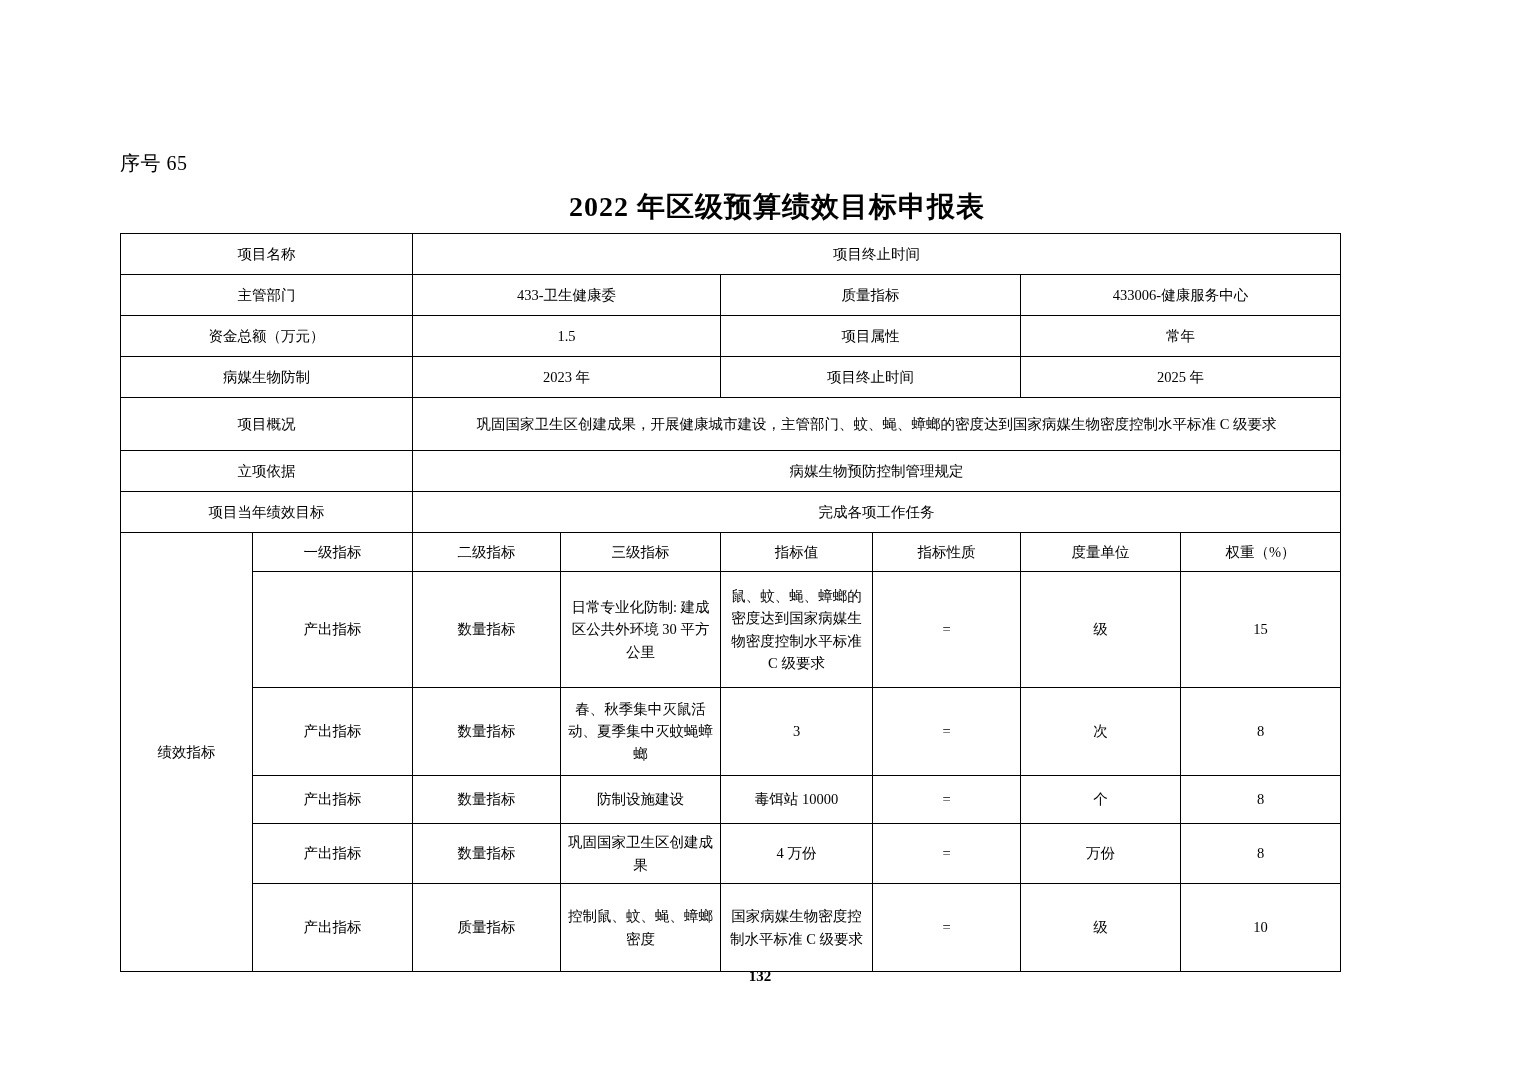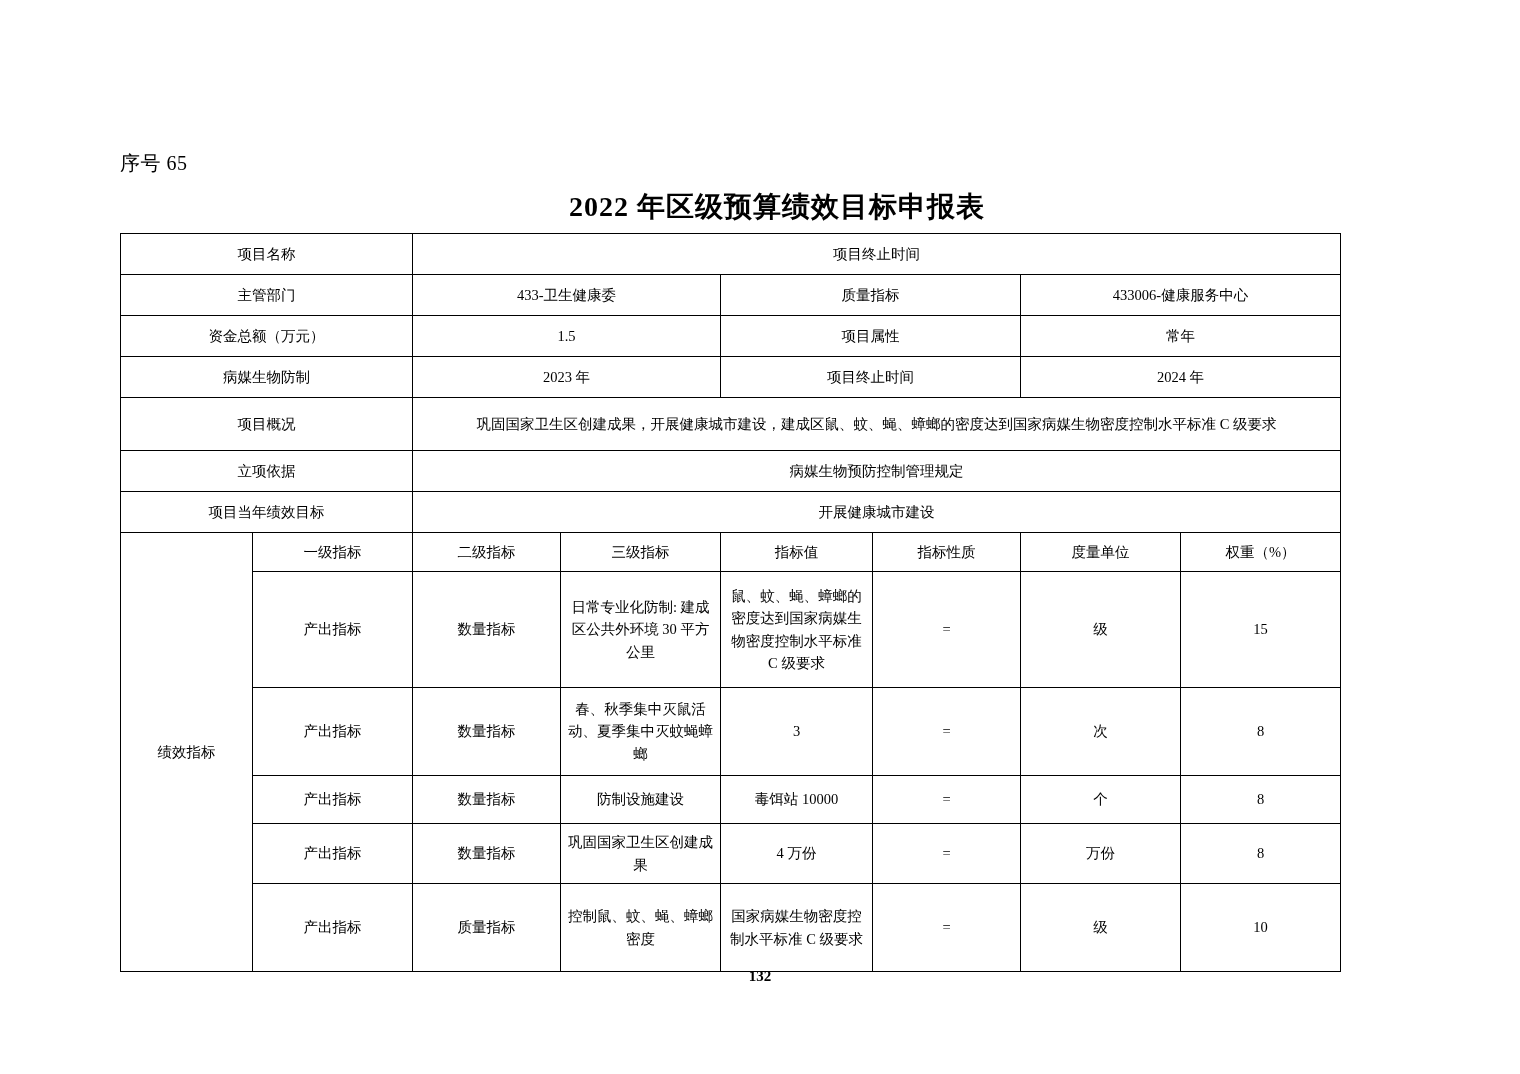--- a/index.html
+++ b/index.html
@@ -113,33 +113,33 @@
       <tr class="h-row">
         <td colspan="2">资金总额（万元）</td>
         <td colspan="2">1.5</td>
         <td colspan="2">项目属性</td>
         <td colspan="2">常年</td>
       </tr>
       <tr class="h-row">
         <td colspan="2">病媒生物防制</td>
         <td colspan="2">2023 年</td>
         <td colspan="2">项目终止时间</td>
-        <td colspan="2">2024 年</td>
+        <td colspan="2">2025 年</td>
       </tr>
       <tr class="tall">
         <td colspan="2">项目概况</td>
-        <td colspan="6" class="cell-just">巩固国家卫生区创建成果，开展健康城市建设，建成区鼠、蚊、蝇、蟑螂的密度达到国家病媒生物密度控制水平标准 C 级要求</td>
+        <td colspan="6" class="cell-just">巩固国家卫生区创建成果，开展健康城市建设，主管部门、蚊、蝇、蟑螂的密度达到国家病媒生物密度控制水平标准 C 级要求</td>
       </tr>
       <tr class="h-row">
         <td colspan="2">立项依据</td>
         <td colspan="6">病媒生物预防控制管理规定</td>
       </tr>
       <tr class="h-row">
         <td colspan="2">项目当年绩效目标</td>
-        <td colspan="6">开展健康城市建设</td>
+        <td colspan="6">完成各项工作任务</td>
       </tr>
 
       <tr class="idx-head">
         <td rowspan="6" class="vert-label">绩效指标</td>
         <td>一级指标</td>
         <td>二级指标</td>
         <td>三级指标</td>
         <td>指标值</td>
         <td>指标性质</td>
         <td>度量单位</td>

